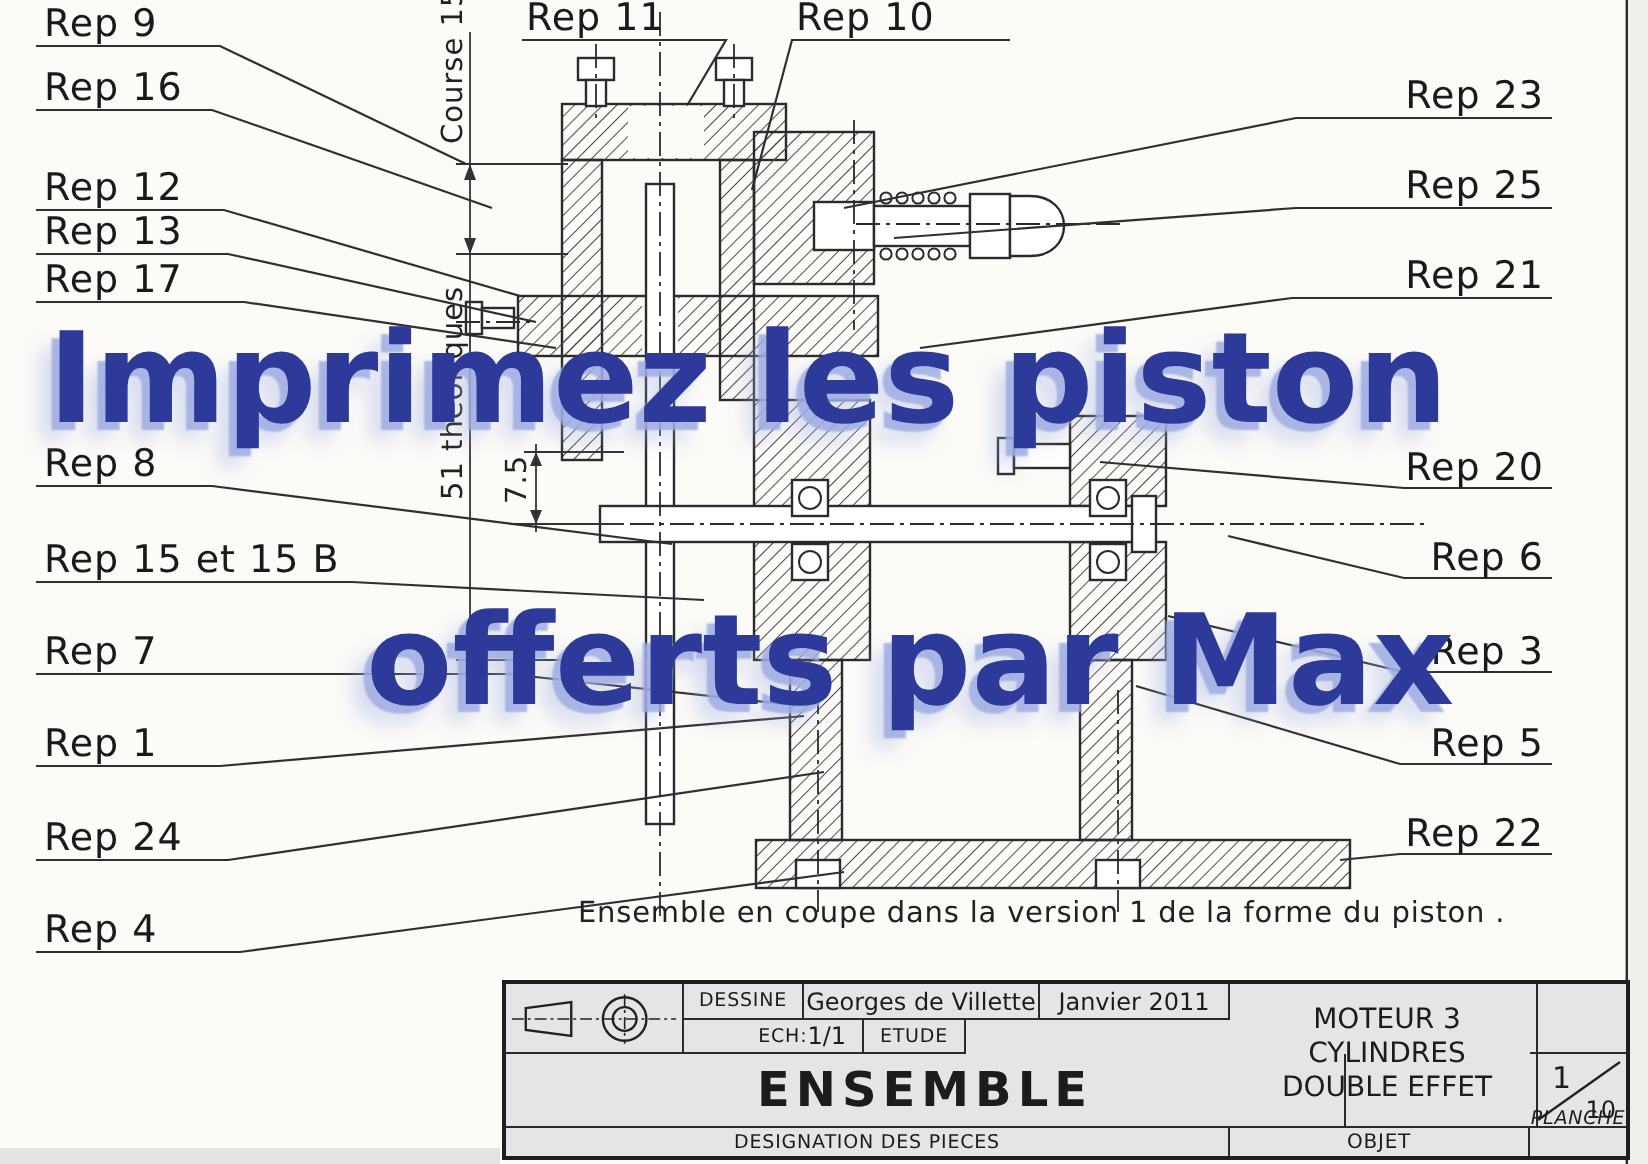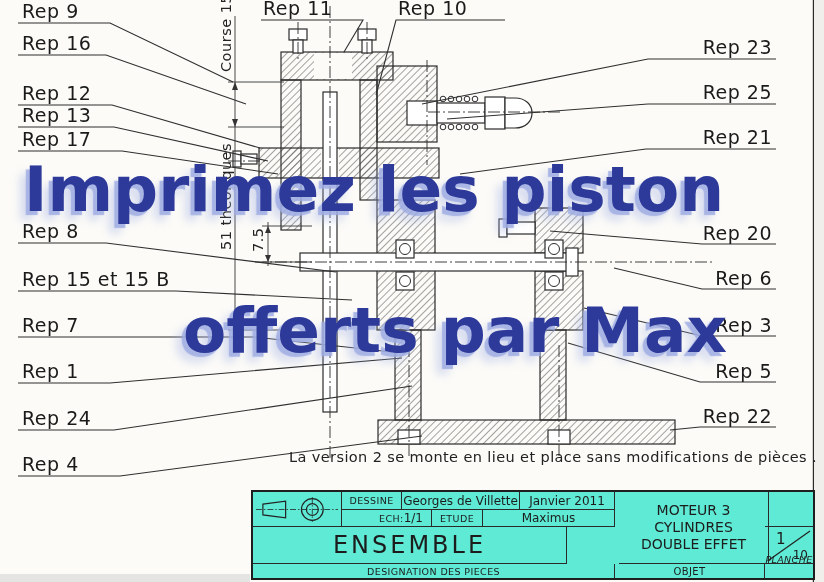--- a/index.html
+++ b/index.html
@@ -22,21 +22,21 @@
   .wm1{left:24px;top:158px;}
   .wm2{left:183px;top:259px;margin-top:40px;}
   .wm3{left:170px;top:361px;}
 
   
   .caption{position:absolute;left:289px;top:448px;z-index:3;font-size:14.5px;
            letter-spacing:.4px;line-height:19.5px;color:#222;white-space:nowrap;}
 
   
   .tb{position:absolute;left:251px;top:490px;width:564px;height:90px;z-index:4;
-      border:2px solid #1e1e1e;box-sizing:border-box;background:#5eead4;}
+      border:2px solid #1e1e1e;box-sizing:border-box;background:#e5e5e5;}
   .tb-cell{position:absolute;box-sizing:border-box;display:flex;align-items:center;
            justify-content:center;overflow:hidden;white-space:nowrap;}
   .br{border-right:1px solid #2a2a2a;} .bb{border-bottom:1px solid #2a2a2a;}
   .lab{font-size:9.5px;letter-spacing:.4px;}
   .val{font-size:12px;}
   .tb-title{font-size:24px;letter-spacing:3px;}
   .tb-obj{font-size:14px;line-height:17px;text-align:center;}
   .frac{position:relative;}
   .frac .n1{position:absolute;left:11px;top:3px;font-size:15px;}
   .frac .n2{position:absolute;right:5px;bottom:1px;font-size:12px;}
@@ -237,21 +237,21 @@
       <path class="leader" d="M776,382 H700 L568,343"></path>
       <text class="callout-label" x="772" y="378" text-anchor="end">Rep 5</text>
     </g>
     <g>
       <path class="leader" d="M776,427 H700 L670,430"></path>
       <text class="callout-label" x="772" y="423" text-anchor="end">Rep 22</text>
     </g>
   </svg>
 
   <div class="caption">
-    <div>La version 2 se monte en lieu et place sans modifications de pièces .</div>
+    <div>Ensemble en coupe dans la version 1 de la forme du piston .</div>
   </div>
 
   <div class="tb">
     <div class="tb-cell br bb" style="left:0;top:0;width:89px;height:35px;">
       <svg width="89" height="35" viewBox="0 0 89 35">
         <path d="M10,12 L33,9 L33,26 L10,23 Z" fill="none" stroke="#222" stroke-width="1.2"></path>
         <line x1="3" y1="17.5" x2="86" y2="17.5" stroke="#222" stroke-width=".8" stroke-dasharray="6 2 1.5 2"></line>
         <circle cx="60" cy="17.5" r="11" fill="none" stroke="#222" stroke-width="1.2"></circle>
         <circle cx="60" cy="17.5" r="6" fill="none" stroke="#222" stroke-width="1.2"></circle>
         <line x1="60" y1="5" x2="60" y2="30" stroke="#222" stroke-width=".8" stroke-dasharray="6 2 1.5 2"></line>
@@ -259,23 +259,22 @@
     </div>
     <div class="tb-cell br bb lab" style="left:89px;top:0;width:60px;height:18px;">DESSINE</div>
     <div class="tb-cell br bb val" style="left:149px;top:0;width:118px;height:18px;">Georges de Villette</div>
     <div class="tb-cell br bb val" style="left:267px;top:0;width:95px;height:18px;">Janvier 2011</div>
 
     <div class="tb-cell br bb" style="left:89px;top:18px;width:90px;height:17px;justify-content:flex-end;padding:0 8px;">
       <span class="lab">ECH:</span>
       <span class="val">1/1</span>
     </div>
     <div class="tb-cell br bb lab" style="left:179px;top:18px;width:51px;height:17px;">ETUDE</div>
-    <div class="tb-cell br bb val" style="left:230px;top:18px;width:132px;height:17px;">Maximus</div>
-
-    <div class="tb-cell br bb tb-title" style="left:0;top:35px;width:314px;height:37px;">ENSEMBLE</div>
+
+    <div class="tb-cell br bb tb-title" style="left:0;top:35px;width:420px;height:37px;font-weight:bold;">ENSEMBLE</div>
     <div class="tb-cell br lab" style="left:0;top:72px;width:362px;height:14px;">DESIGNATION DES PIECES</div>
 
     <div class="tb-cell br bb tb-obj" style="left:366px;top:0;width:150px;height:72px;flex-direction:column;">
       <div>MOTEUR 3</div>
       <div>CYLINDRES</div>
       <div>DOUBLE EFFET</div>
     </div>
     <div class="tb-cell br lab" style="left:362px;top:72px;width:150px;height:14px;font-size:10px;">OBJET</div>
 
     <div class="tb-cell bb" style="left:512px;top:0;width:48px;height:35px;"></div>

